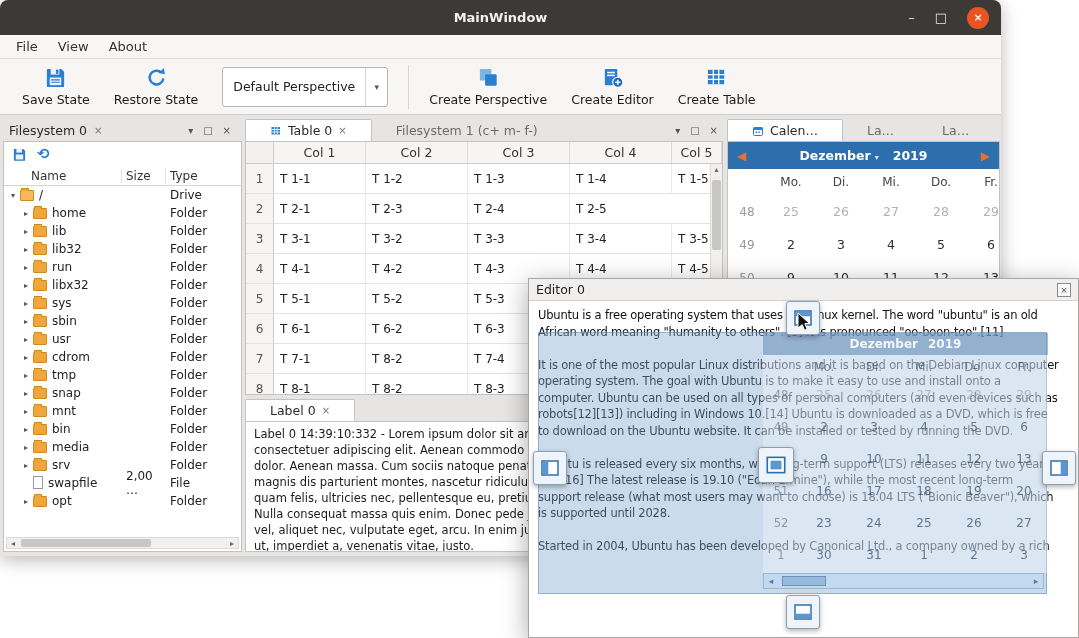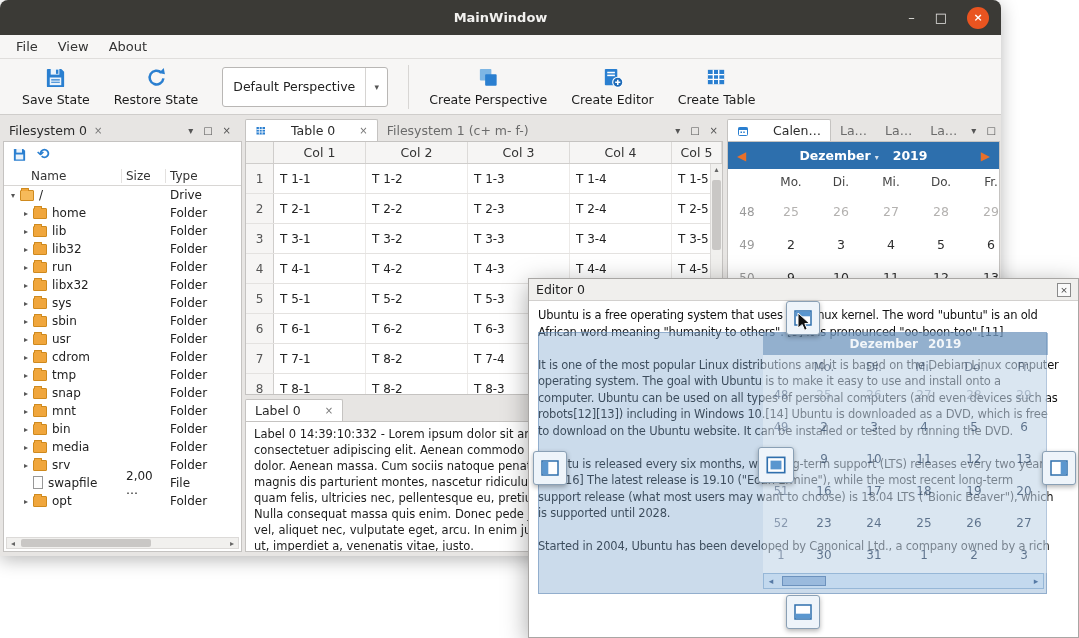--- a/index.html
+++ b/index.html
@@ -78,21 +78,21 @@
   .fs-type { flex:1; padding-left:4px; }
   .hscroll { position:absolute; left:2px; right:2px; bottom:2px; height:12px;
     background:#f1f0ee; border:1px solid #dcdad8; display:flex; align-items:center; }
   .scroll-arrow { width:12px; text-align:center; font-size:8px; color:#666; }
   .scroll-track { flex:1; position:relative; height:100%; }
   .scroll-handle { position:absolute; top:1px; bottom:1px; background:#c9c7c5; border-radius:2px; }
 
   
   .mid-panel { left:245px; width:478px; }
   .tabbar { height:22px; display:flex; align-items:flex-end; }
-  .tab { display:flex; align-items:center; gap:24px; padding:0 9px; height:22px;
+  .tab { display:flex; align-items:center; gap:6px; padding:0 24px; height:22px;
     font-size:12.5px; color:#2a2a2a; }
   .tab.active { background:#fff; border:1px solid #c5c3c1; border-bottom:none;
     border-radius:2px 2px 0 0; }
   .tab.inactive { color:#6b6b6b; }
   .tab-x { font-size:10px; color:#777; }
   .tb-btns { margin-left:auto; display:flex; align-items:center; height:22px; }
   .table-area { position:relative; height:254px; background:#fff;
     border:1px solid #c5c3c1; overflow:hidden; }
   .thead { display:flex; height:22px; background:#f6f5f4; border-bottom:1px solid #cfcdcb; }
   .th { display:flex; align-items:center; justify-content:center; font-size:12.5px;
@@ -482,21 +482,20 @@
             <span class="rn">1</span>
             <span class="td w0">T 1-1</span>
             <span class="td w1">T 1-2</span>
             <span class="td w2">T 1-3</span>
             <span class="td w3">T 1-4</span>
             <span class="td w4">T 1-5</span>
           </div>
             <div class="t-row">
             <span class="rn">2</span>
             <span class="td w0">T 2-1</span>
-            <span class="td w1">T 2-2</span>
             <span class="td w2">T 2-3</span>
             <span class="td w3">T 2-4</span>
             <span class="td w4">T 2-5</span>
           </div>
             <div class="t-row">
             <span class="rn">3</span>
             <span class="td w0">T 3-1</span>
             <span class="td w1">T 3-2</span>
             <span class="td w2">T 3-3</span>
             <span class="td w3">T 3-4</span>

